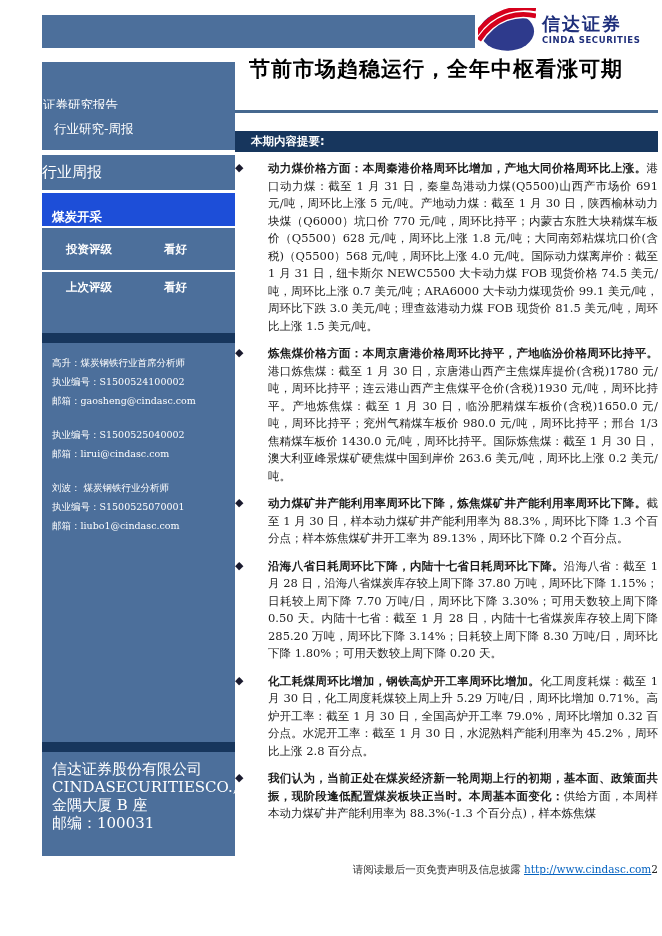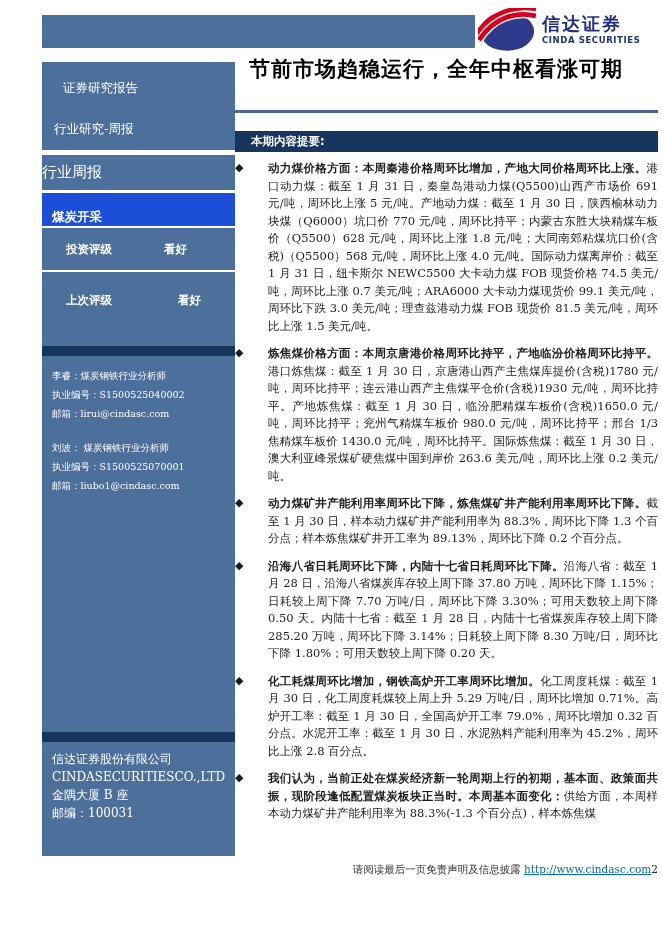--- a/index.html
+++ b/index.html
@@ -10,36 +10,36 @@
   }
   
   .banner{position:absolute;left:42px;top:15px;width:433px;height:33px;background:#4c6f9b;}
   .logo{position:absolute;left:478px;top:5px;width:182px;height:50px;display:flex;align-items:center;}
   .logo-mark{width:58px;height:45px;flex:0 0 auto;}
   .logo-text{margin-left:6px;display:flex;flex-direction:column;line-height:1;}
   .logo-cn{font-size:18px;font-weight:bold;color:#1f2f7b;letter-spacing:2px;white-space:nowrap;}
   .logo-en{font-size:8.5px;font-weight:bold;color:#1f2f7b;letter-spacing:0.6px;margin-top:3px;white-space:nowrap;}
   
   .side-box{position:absolute;left:42px;width:193px;background:#4c6f9b;color:#fff;box-sizing:border-box;}
-  .sb1{top:62px;height:52px;font-size:12.5px;display:flex;align-items:center;padding-left:21px;}
+  .sb1{top:62px;height:52px;font-size:12.5px;display:flex;align-items:flex-end;padding-left:1px;}
   .sb2{top:109px;height:41px;font-size:12.5px;display:flex;align-items:center;padding-left:12px;}
   .sb-main{top:155px;height:701px;display:flex;flex-direction:column;}
   .sb-weekly{height:35px;font-size:15px;display:flex;align-items:center;padding-left:0;flex:0 0 auto;}
   .sb-sep{height:3px;background:#ffffff;flex:0 0 auto;}
   .sb-industry{height:33px;background:#1d4ed8;font-weight:bold;font-size:12.5px;display:flex;align-items:flex-end;padding-left:10px;flex:0 0 auto;}
   .sb-rating{height:30px;display:flex;align-items:center;font-size:11.5px;font-weight:bold;padding-left:24px;flex:0 0 auto;}
   .sb-rating .val{margin-left:52px;}
   .sb-sep2{height:2px;background:#ffffff;margin:0;flex:0 0 auto;}
   .sb-pad{flex:0 0 auto;}
   .sb-darkband{height:10px;background:#17365d;flex:0 0 auto;}
   .sb-analysts{padding:10px 10px 0 10px;font-size:9.5px;line-height:19px;font-family:"DejaVu Serif",serif;flex:0 0 auto;}
   .analyst{margin-bottom:15px;}
   .analyst div{white-space:nowrap;}
   .sb-spacer{flex:1 1 auto;}
-  .sb-company{padding:8px 10px 18px 10px;font-size:12px;line-height:18px;font-family:"DejaVu Serif",serif;height:88px;flex:0 0 auto;}
+  .sb-company{padding:8px 10px 8px 10px;font-size:15px;line-height:18px;font-family:"DejaVu Serif",serif;height:88px;flex:0 0 auto;}
   .sb-company div{white-space:nowrap;}
   
   .title{position:absolute;left:249px;top:56px;width:410px;font-size:21px;font-weight:bold;color:#000;letter-spacing:1px;line-height:1.25;font-family:"DejaVu Sans",sans-serif;}
   .title-rule{position:absolute;left:235px;top:110px;width:423px;height:3px;background:#46688f;}
   .date{position:absolute;left:235px;top:114px;width:423px;text-align:right;font-size:11px;color:#111;font-family:"DejaVu Serif",serif;}
   .summary-bar{position:absolute;left:235px;top:131px;width:423px;height:21px;background:#17365d;color:#fff;font-size:11.5px;font-weight:bold;line-height:21px;padding-left:16px;box-sizing:border-box;}
   .bullets{position:absolute;left:235px;top:160px;width:423px;height:696px;overflow:hidden;}
   .bullet{display:flex;margin-bottom:10px;}
   .bullet-marker{flex:0 0 33px;font-size:11px;color:#1a1a2e;padding-top:1px;}
   .bullet-text{flex:1 1 auto;font-size:11.5px;line-height:17.5px;color:#1c1c1c;text-align:justify;font-family:"DejaVu Serif",serif;}
@@ -83,30 +83,34 @@
     <div class="sb-sep"></div>
     <div class="sb-industry">
       <span>煤炭开采</span>
     </div>
     <div class="sb-sep2"></div>
     <div class="sb-rating" style="margin-top:6px;">
       <span>投资评级</span>
       <span class="val">看好</span>
     </div>
     <div class="sb-sep2" style="margin-top:6px;"></div>
-    <div class="sb-rating" style="margin-top:13px;gap:14px;">
+    <div class="sb-rating" style="margin-top:0;">
       <span>上次评级</span>
       <span class="val">看好</span>
     </div>
     <div class="sb-pad" style="height:31px;"></div>
     <div class="sb-darkband"></div>
 
     <div class="sb-analysts">
       <div class="analyst">
-        <div>李睿：煤炭钢铁行业分析师</div>
+        <div>高升：煤炭钢铁行业首席分析师</div>
+        <div>执业编号：S1500524100002</div>
+        <div>邮箱：gaosheng@cindasc.com</div>
+      </div>
+      <div class="analyst">
         <div>执业编号：S1500525040002</div>
         <div>邮箱：lirui@cindasc.com</div>
       </div>
       <div class="analyst">
         <div>刘波： 煤炭钢铁行业分析师</div>
         <div>执业编号：S1500525070001</div>
         <div>邮箱：liubo1@cindasc.com</div>
       </div>
     </div>
 

